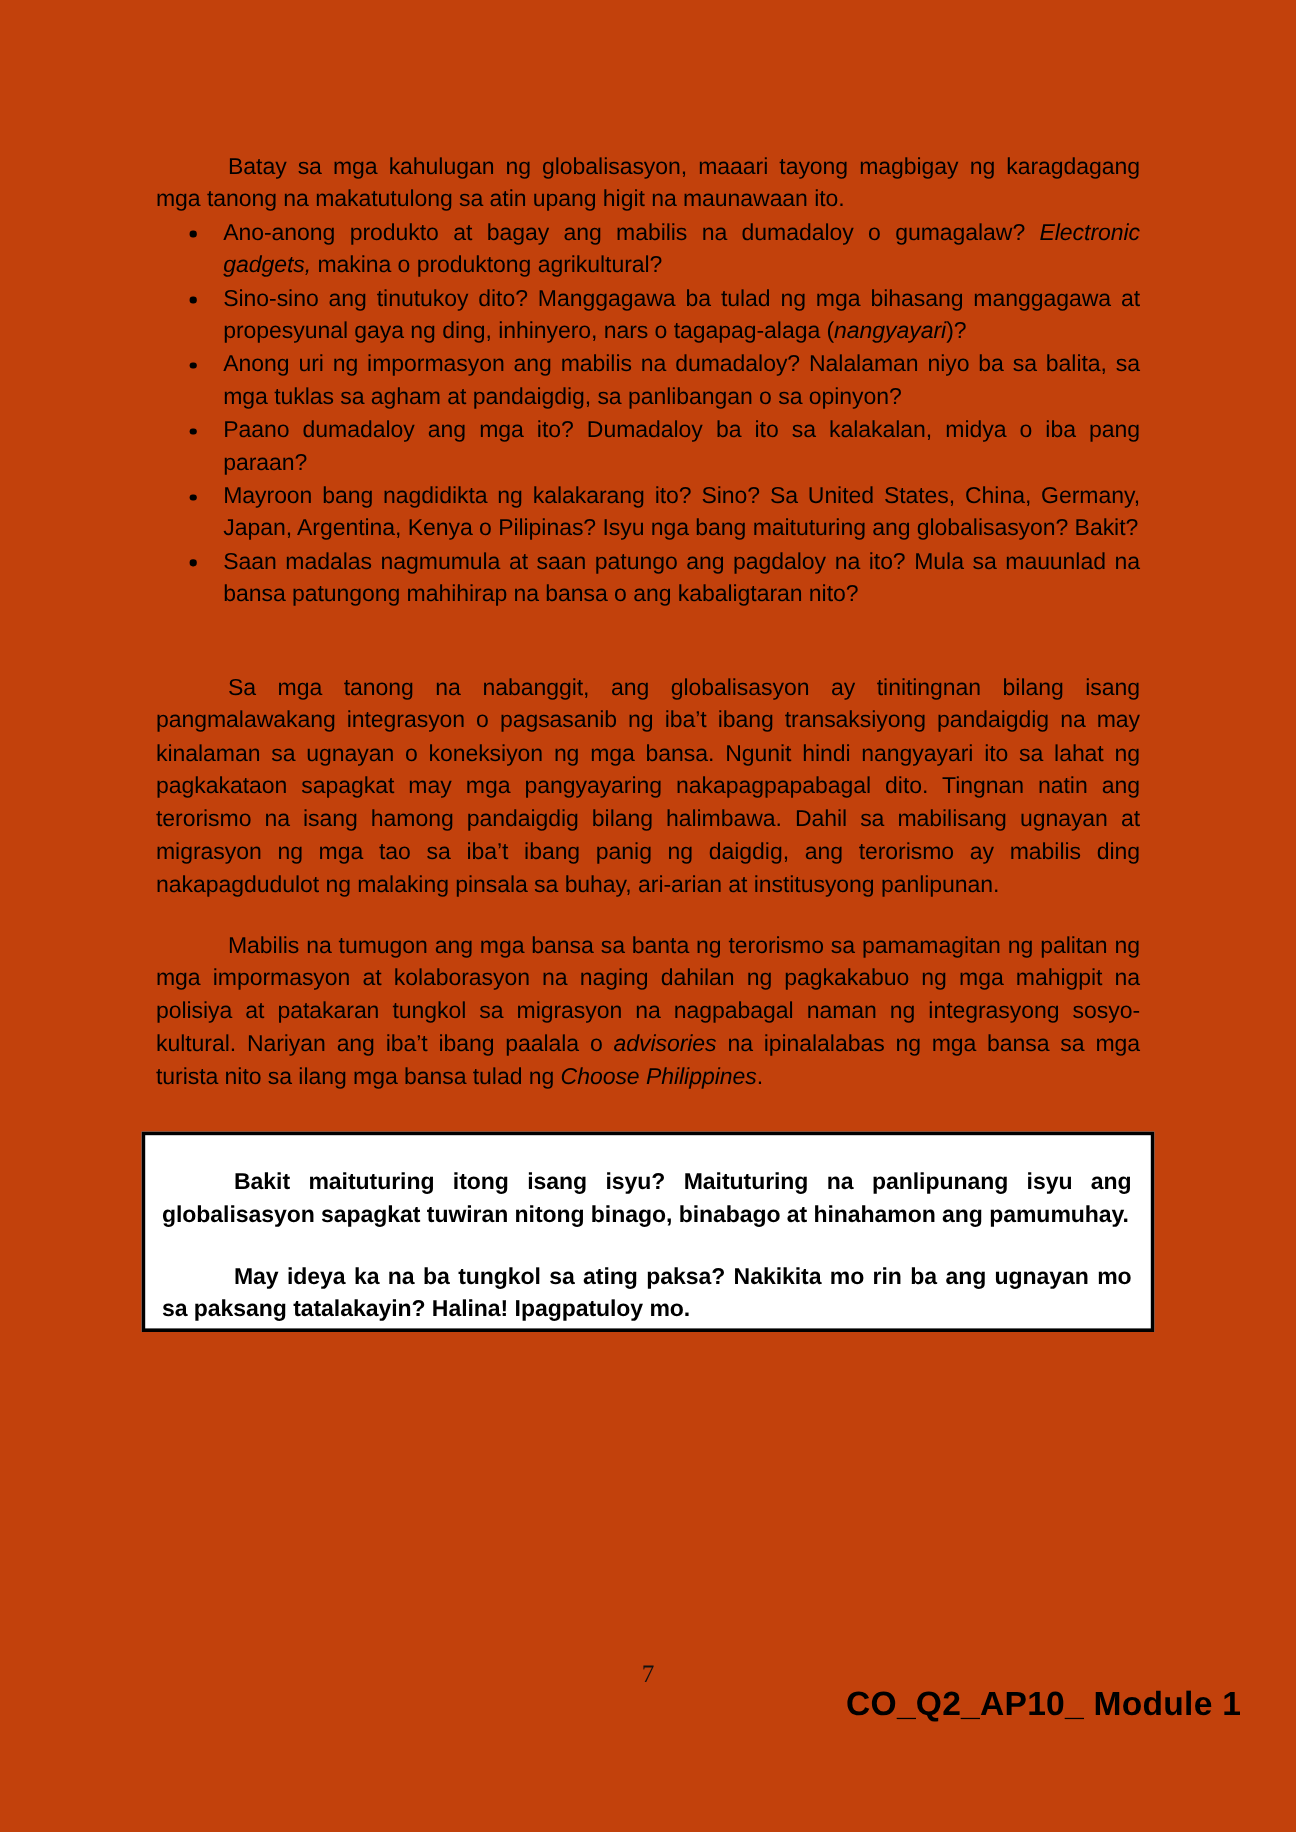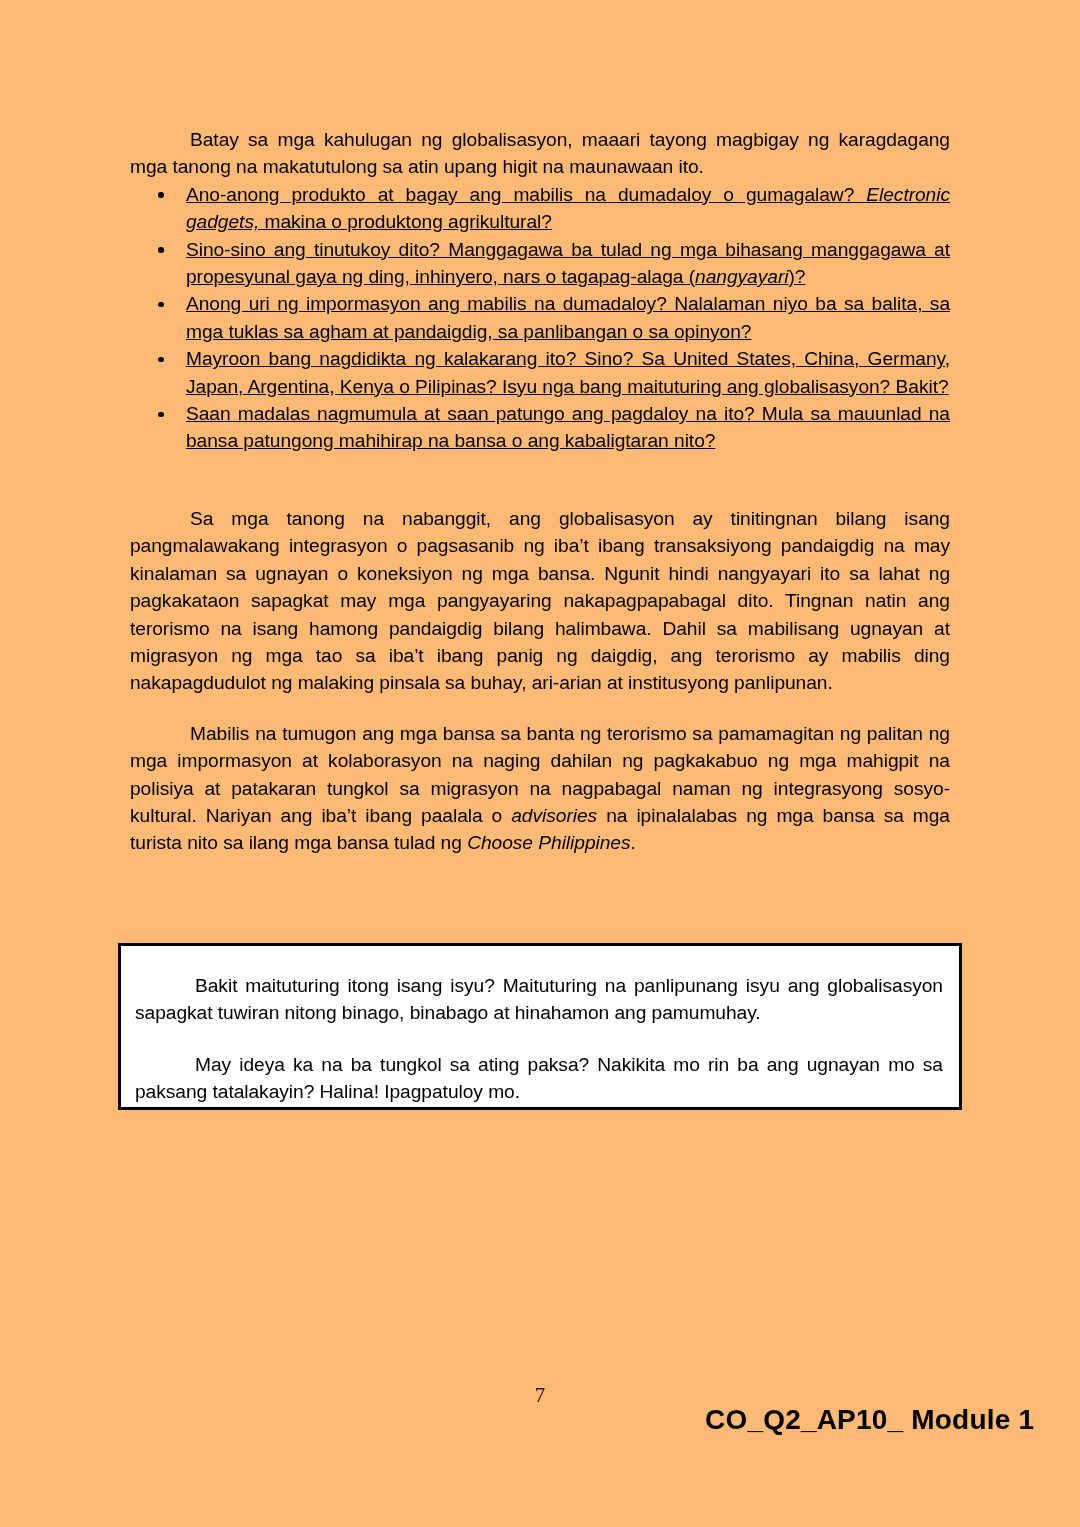--- a/index.html
+++ b/index.html
@@ -14,21 +14,21 @@
     font-family: "Liberation Sans", sans-serif;
     color: #000000;
     overflow: hidden;
   }
 
   .page {
     position: absolute;
     left: 0; top: 0;
     width: 1080px;
     height: 1527px;
-    background: #fdba74;
+    background: #c2410c;
   }
 
   .content {
     position: absolute;
     left: 130px;
     top: 126px;
     width: 820px;
   }
 
   .para {
@@ -50,21 +50,20 @@
     padding: 0;
   }
   .bullet-item {
     position: relative;
     padding-left: 56px;
     font-size: 19.2px;
     line-height: 27.4px;
     text-align: justify;
     text-justify: inter-word;
     letter-spacing: -0.05px;
-    text-decoration: underline;
   }
   .bullet-item::before {
     content: "";
     position: absolute;
     left: 28px;
     top: 11.5px;
     width: 5.5px;
     height: 5.5px;
     border-radius: 50%;
     background: #000;
@@ -79,20 +78,21 @@
     left: 118px;
     top: 943px;
     width: 844px;
     height: 167px;
     border: 3px solid #000000;
     box-sizing: border-box;
     background: #ffffff;
   }
   .callout-inner {
     padding: 26px 16px 0 14px;
+    font-weight: bold;
   }
   .callout-p {
     font-size: 19.2px;
     line-height: 27.4px;
     text-align: justify;
     text-justify: inter-word;
     text-indent: 60px;
     margin: 0;
     letter-spacing: -0.05px;
   }
@@ -134,20 +134,23 @@
       <li class="bullet-item">
         <span class="btext"><span>Ano-anong produkto at bagay ang mabilis na dumadaloy o gumagalaw? </span><i>Electronic gadgets,</i><span> makina o produktong agrikultural?</span></span>
       </li>
       <li class="bullet-item">
         <span class="btext"><span>Sino-sino ang tinutukoy dito? Manggagawa ba tulad ng mga bihasang manggagawa at propesyunal gaya ng ding, inhinyero, nars o tagapag-alaga (</span><i>nangyayari</i><span>)?</span></span>
       </li>
       <li class="bullet-item">
         <span class="btext"><span>Anong uri ng impormasyon ang mabilis na dumadaloy? Nalalaman niyo ba sa balita, sa mga tuklas sa agham at pandaigdig, sa panlibangan o sa opinyon?</span></span>
       </li>
       <li class="bullet-item">
+        <span class="btext"><span>Paano dumadaloy ang mga ito? Dumadaloy ba ito sa kalakalan, midya o iba pang paraan?</span></span>
+      </li>
+      <li class="bullet-item">
         <span class="btext"><span>Mayroon bang nagdidikta ng kalakarang ito? Sino? Sa United States, China, Germany, Japan, Argentina, Kenya o Pilipinas?  Isyu nga bang maituturing ang globalisasyon? Bakit?</span></span>
       </li>
       <li class="bullet-item">
         <span class="btext"><span>Saan madalas nagmumula at saan patungo ang pagdaloy na ito? Mula sa mauunlad na bansa patungong mahihirap na bansa o ang kabaligtaran nito?</span></span>
       </li>
     </ul>
 
     <div class="gap-lg"></div>
 
     <p class="para indent">Sa mga tanong na nabanggit, ang globalisasyon ay tinitingnan bilang isang pangmalawakang integrasyon o pagsasanib ng iba’t ibang transaksiyong pandaigdig na may kinalaman sa ugnayan o koneksiyon ng mga bansa. Ngunit hindi nangyayari ito sa lahat ng pagkakataon sapagkat may mga pangyayaring nakapagpapabagal dito. Tingnan natin ang terorismo na isang hamong pandaigdig bilang halimbawa. Dahil sa mabilisang ugnayan at migrasyon ng mga tao sa iba’t ibang panig ng daigdig, ang terorismo ay mabilis ding nakapagdudulot ng malaking pinsala sa buhay, ari-arian at institusyong panlipunan.</p>

